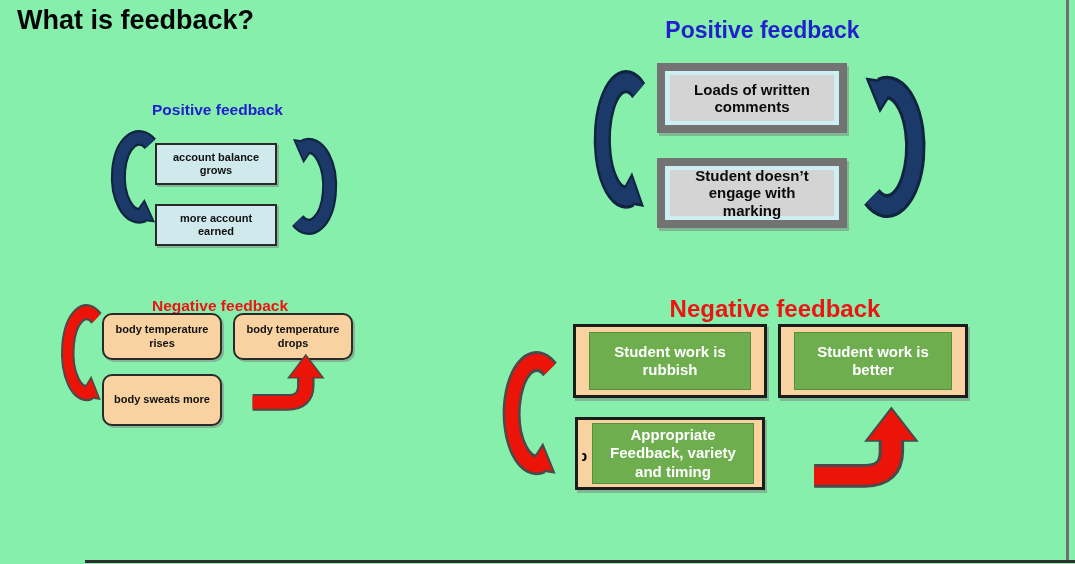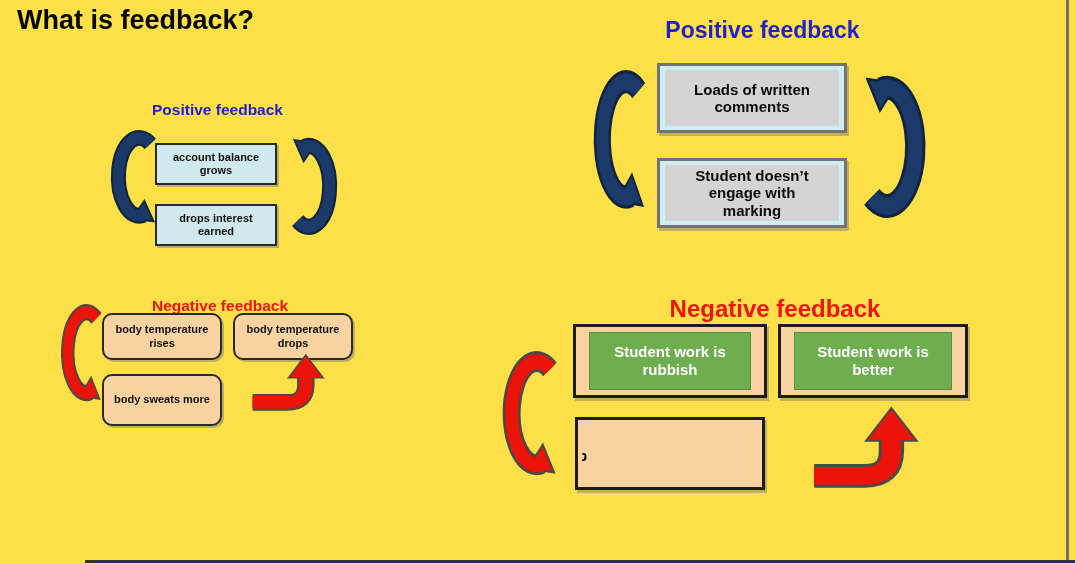--- a/index.html
+++ b/index.html
@@ -1,17 +1,17 @@
 <!DOCTYPE html>
 <html style="--blue_heading: #2121cc; --red_heading: #ee1414; --navy_arrow: #1b3a69; --navy_outline: #10243f; --red_arrow: #ec1309; --red_outline: #4a4a4a; --cyan_box: #cfe9ec; --cyan_trim: #cdeef2; --peach_box: #f8d2a0; --gray_box: #d4d4d4; --green_box: #6fae4e;"><head>
 <meta charset="utf-8">
 <style>
   html,body{margin:0;padding:0;background:#fff;}
   #canvas{
-    position:relative;width:1075px;height:564px;background:#fde047;
+    position:relative;width:1075px;height:564px;background:#86efac;
     font-family:"Liberation Sans",sans-serif;overflow:hidden;
   }
   .title{
     position:absolute;left:17px;top:5px;font-size:27px;font-weight:bold;color:#060606;
   }
   .h-small{position:absolute;text-align:center;font-weight:bold;font-size:15.5px;}
   .h-big{position:absolute;text-align:center;font-weight:bold;font-size:23px;}
   .blue{color:var(--blue_heading);}
   .redtx{color:var(--red_heading);margin-top:32px;}
 
@@ -20,21 +20,21 @@
     position:absolute;box-sizing:border-box;border:2px solid #2a2a2a;
     display:flex;align-items:center;justify-content:center;text-align:center;
     font-weight:bold;font-size:11px;line-height:1.2;color:#101010;
     white-space:pre-line;box-shadow:2px 2px 0 rgba(125,125,125,.5);margin-top:12px;
   }
   .cyan{background:var(--cyan_box);}
   .peach{background:var(--peach_box);border-radius:10px;}
 
   
   .gbox{
-    position:absolute;box-sizing:border-box;border:3px solid #737373;
+    position:absolute;box-sizing:border-box;border:8px solid #737373;
     background:var(--cyan_trim);padding:4px 5px;display:flex;
     box-shadow:2px 3px 0 rgba(120,120,120,.45);
   }
   .gbox .inner{
     flex:1;background:var(--gray_box);display:flex;align-items:center;justify-content:center;
     text-align:center;font-weight:bold;font-size:15px;line-height:1.15;color:#0b0b0b;white-space:pre-line;
   }
 
   
   .nbox{
@@ -82,21 +82,21 @@
 
   <svg class="arrow" style="left:112px;top:130px;width:50px;height:104px;" viewBox="0 0 60 120" preserveAspectRatio="none">
     <path d="M46 16 A25 45 0 1 0 38 98" class="arcO navyO"></path>
     <polygon points="14,0 -6,-11 -6,11" transform="translate(37,96) rotate(36)" class="navyHO"></polygon>
     <path d="M46 16 A25 45 0 1 0 38 98" class="arcF navyF"></path>
     <polygon points="14,0 -6,-11 -6,11" transform="translate(37,96) rotate(36)" class="navyHF"></polygon>
   </svg>
 
   <div class="sbox cyan" style="left:155px;top:131px;width:122px;height:42px;">account balance
 grows</div>
-  <div class="sbox cyan" style="left:155px;top:192px;width:122px;height:42px;">drops interest
+  <div class="sbox cyan" style="left:155px;top:192px;width:122px;height:42px;">more account
 earned</div>
 
   <svg class="arrow flip" style="left:286px;top:127px;width:50px;height:108px;" viewBox="0 0 60 120" preserveAspectRatio="none">
     <path d="M46 16 A25 45 0 1 0 38 98" class="arcO navyO"></path>
     <polygon points="14,0 -6,-11 -6,11" transform="translate(37,96) rotate(36)" class="navyHO"></polygon>
     <path d="M46 16 A25 45 0 1 0 38 98" class="arcF navyF"></path>
     <polygon points="14,0 -6,-11 -6,11" transform="translate(37,96) rotate(36)" class="navyHF"></polygon>
   </svg>
 
   <div class="h-small redtx" style="left:95px;top:265px;width:250px;">Negative feedback</div>
@@ -159,20 +159,23 @@
   <div class="nbox" style="left:573px;top:324px;width:194px;height:74px;">
     <div class="green">Student work is
 rubbish</div>
   </div>
   <div class="nbox" style="left:778px;top:324px;width:190px;height:74px;">
     <div class="green">Student work is
 better</div>
   </div>
   <div class="nbox tight" style="left:575px;top:417px;width:190px;height:73px;">
     <div class="hletter"><span>b</span></div>
+    <div class="green">Appropriate
+Feedback, variety
+and timing</div>
   </div>
 
   <svg class="arrow" style="left:806px;top:404px;width:122px;height:87px;" viewBox="0 0 120 92" preserveAspectRatio="none">
     <path d="M8 76 L58 76 Q84 76 84 50 L84 38" class="arcO redO" style="stroke-width:25;"></path>
     <polygon points="84,6 61,38 107,38" class="redHO"></polygon>
     <path d="M8 76 L58 76 Q84 76 84 50 L84 38" class="arcF redF" style="stroke-width:19;"></path>
     <polygon points="84,6 61,38 107,38" class="redHF"></polygon>
   </svg>
 
   <div class="border-right"></div>

